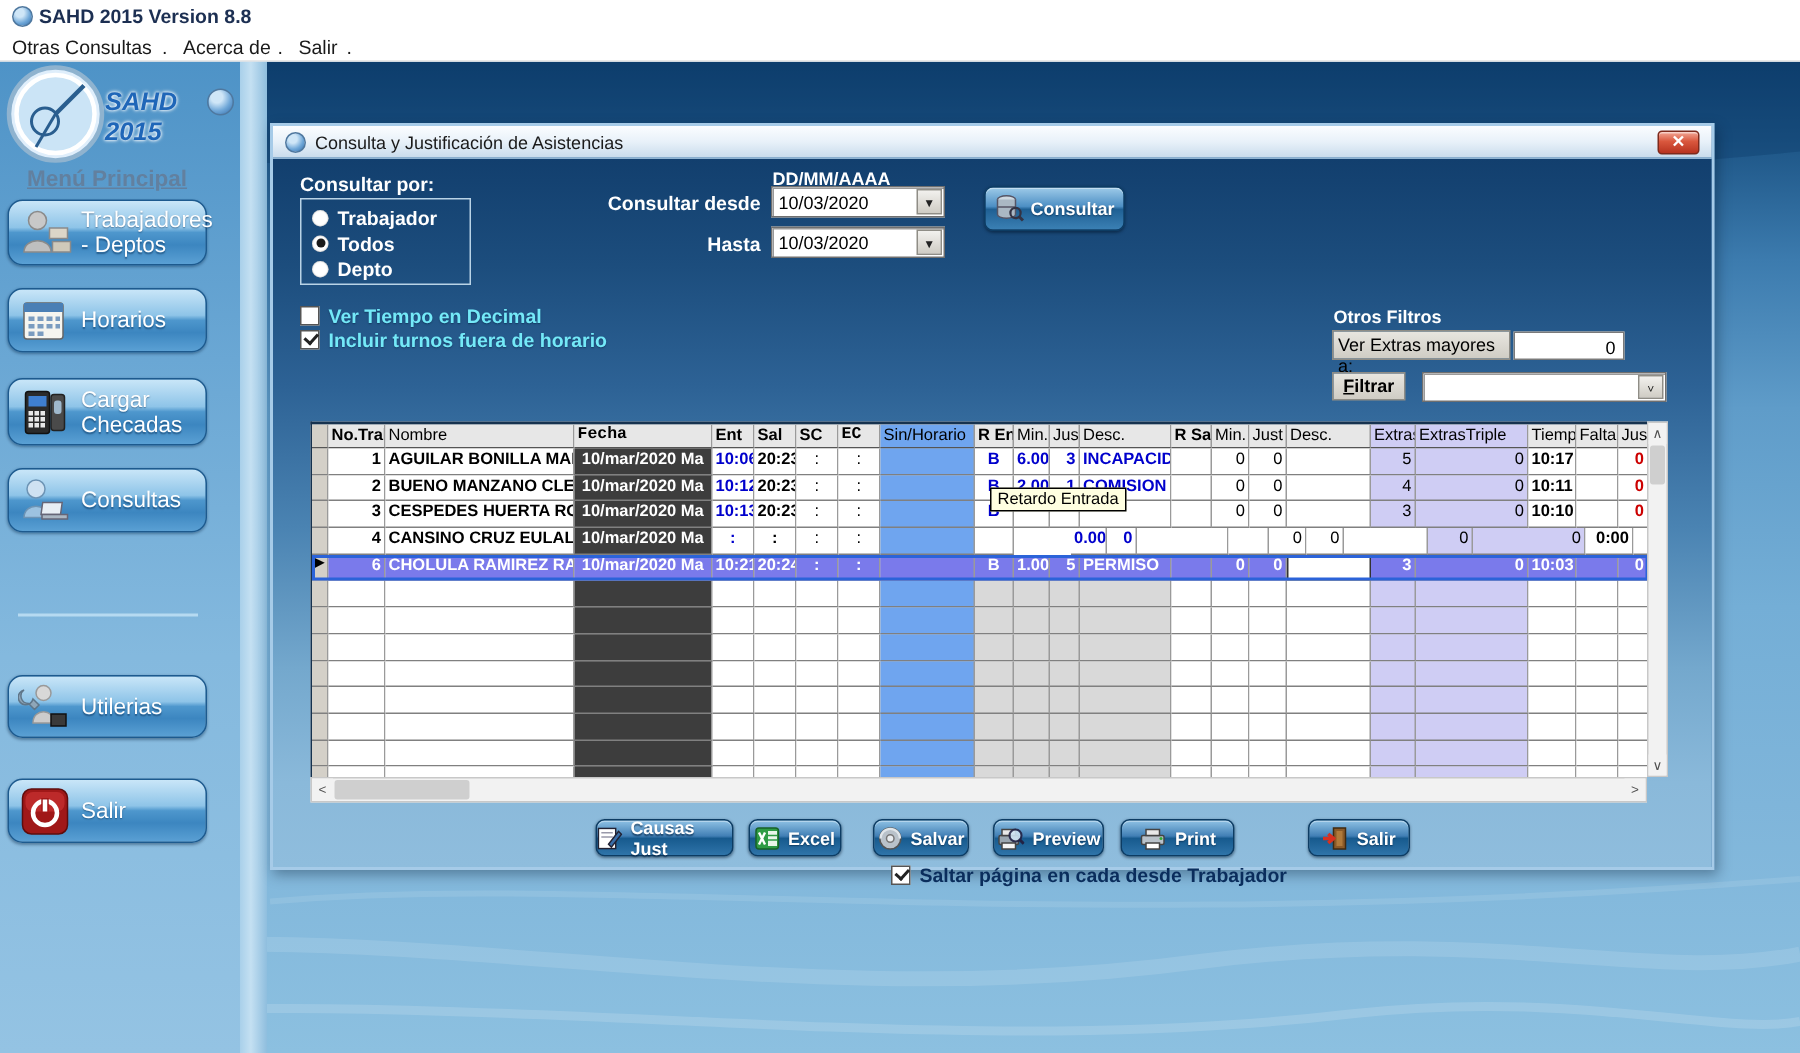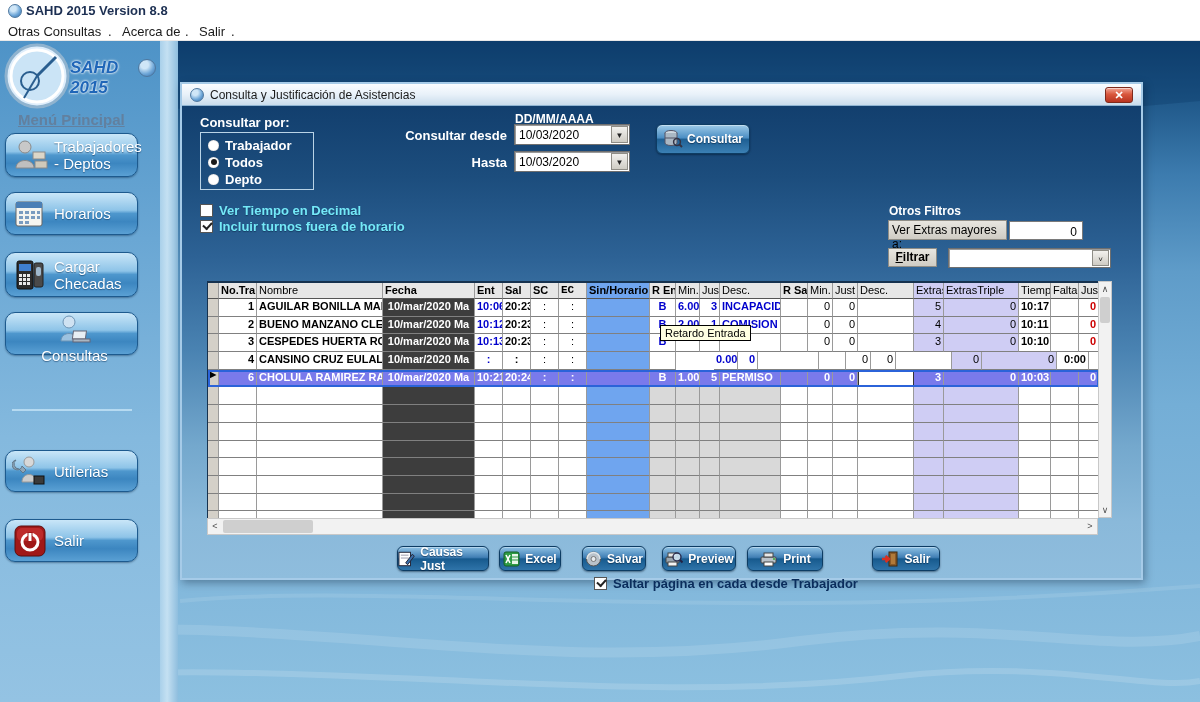--- a/index.html
+++ b/index.html
@@ -81,21 +81,21 @@
   .c-marker { background:#d4d0c8 !important; text-align:center; padding:0; }
   .data .c-no, .hdr .c-no { font-weight:bold; text-align:right; }
   .hdr .c-no { text-align:left; }
   .data .c-nombre { font-weight:bold; }
   .data .c-fecha, .empty .c-fecha { background:#3d3d3d; color:#fff; font-weight:bold; text-align:center; }
   .hdr .c-fecha { font-weight:bold; }
   .data .c-ent { color:#0000cc; font-weight:bold; text-align:center; }
   .data .c-sal { font-weight:bold; text-align:center; }
   .hdr .c-ent,.hdr .c-sal,.hdr .c-sc,.hdr .c-ec,.hdr .c-rent,.hdr .c-rsal { font-weight:bold; }
   .data .c-sc,.data .c-ec { text-align:center; }
-  .c-sin { background:#6fa5ef !important;font-weight:bold; }
+  .c-sin { background:#6fa5ef !important; }
   .data .c-rent { color:#0000cc; font-weight:bold; text-align:center; }
   .data .c-min1,.data .c-just1 { color:#0000cc; font-weight:bold; text-align:right; }
   .data .c-desc1 { color:#0000cc; font-weight:bold; }
   .data .c-min2,.data .c-just2 { text-align:right; }
   .c-extras,.c-extrastriple { background:#cfcdf4 !important; }
   .data .c-extras,.data .c-extrastriple { text-align:right; }
   .data .c-tiempo { font-weight:bold; text-align:right; }
   .data .c-falta { color:#cc0000; font-weight:bold; text-align:center; }
   .data .c-jus { color:#cc0000; font-weight:bold; text-align:right; }
   .empty .c-rent,.empty .c-min1,.empty .c-just1,.empty .c-desc1 { background:#d9d9d9; }
@@ -213,21 +213,21 @@
           <rect x="13" y="19" width="4" height="3"></rect>
           <rect x="19" y="19" width="4" height="3"></rect>
           <rect x="25" y="19" width="3" height="3"></rect>
         <rect x="7" y="24" width="4" height="3"></rect>
           <rect x="13" y="24" width="4" height="3"></rect>
       </g>
     </svg>
     <span class="lbl">Horarios</span>
   </div>
 
-  <div class="side-btn" style="top:271px;height:43px;flex-direction:column;">
+  <div class="side-btn" style="top:271px;height:43px;">
     <svg class="side-icon" viewBox="0 0 36 34">
       <circle cx="12" cy="9" r="6" fill="#cfe2f2" stroke="#6d94b5"></circle>
       <path d="M4,28 C4,18 20,18 20,28 Z" fill="#9cc2e0" stroke="#6d94b5"></path>
       <rect x="19" y="18" width="13" height="8" fill="#e8eef4" stroke="#667" transform="skewX(-8)"></rect>
       <rect x="16" y="26" width="17" height="3" fill="#aab6c2" stroke="#667"></rect>
     </svg>
     <span class="lbl">Consultas</span>
   </div>
 
   <div id="side-divider"></div>
@@ -319,21 +319,21 @@
       <span class="val"></span>
       <span class="drop">˅</span>
     </div>
 
     <div id="grid-wrap">
       <div id="grid">
           <div class="grow hdr">
             <div class="gcell c-marker" style="width: 11px;"></div>
             <div class="gcell c-no" style="width: 38px;">No.Trab.</div>
             <div class="gcell c-nombre" style="width: 126px;">Nombre</div>
-            <div class="gcell c-fecha" style="width: 92px;">Fecha</div>
+            <div class="gcell c-fecha" style="width: 92px; font-family: Liberation Mono, monospace;">Fecha</div>
             <div class="gcell c-ent" style="width: 28px;">Ent</div>
             <div class="gcell c-sal" style="width: 28px;">Sal</div>
             <div class="gcell c-sc" style="width: 28px;">SC</div>
             <div class="gcell c-ec" style="width: 28px; font-family: Liberation Mono, monospace;">EC</div>
             <div class="gcell c-sin" style="width: 63px;">Sin/Horario</div>
             <div class="gcell c-rent" style="width: 26px;">R Ent</div>
             <div class="gcell c-min1" style="width: 24px;">Min.</div>
             <div class="gcell c-just1" style="width: 20px;">Just.</div>
             <div class="gcell c-desc1" style="width: 61px;">Desc.</div>
             <div class="gcell c-rsal" style="width: 27px;">R Sal</div>

